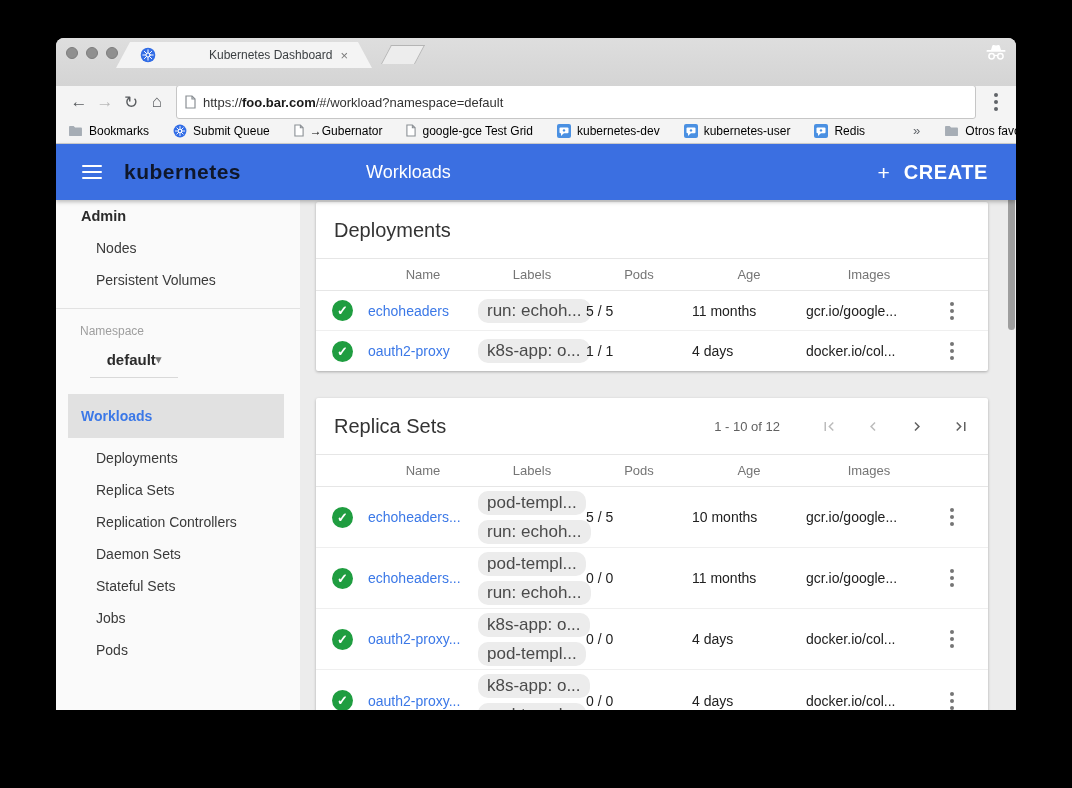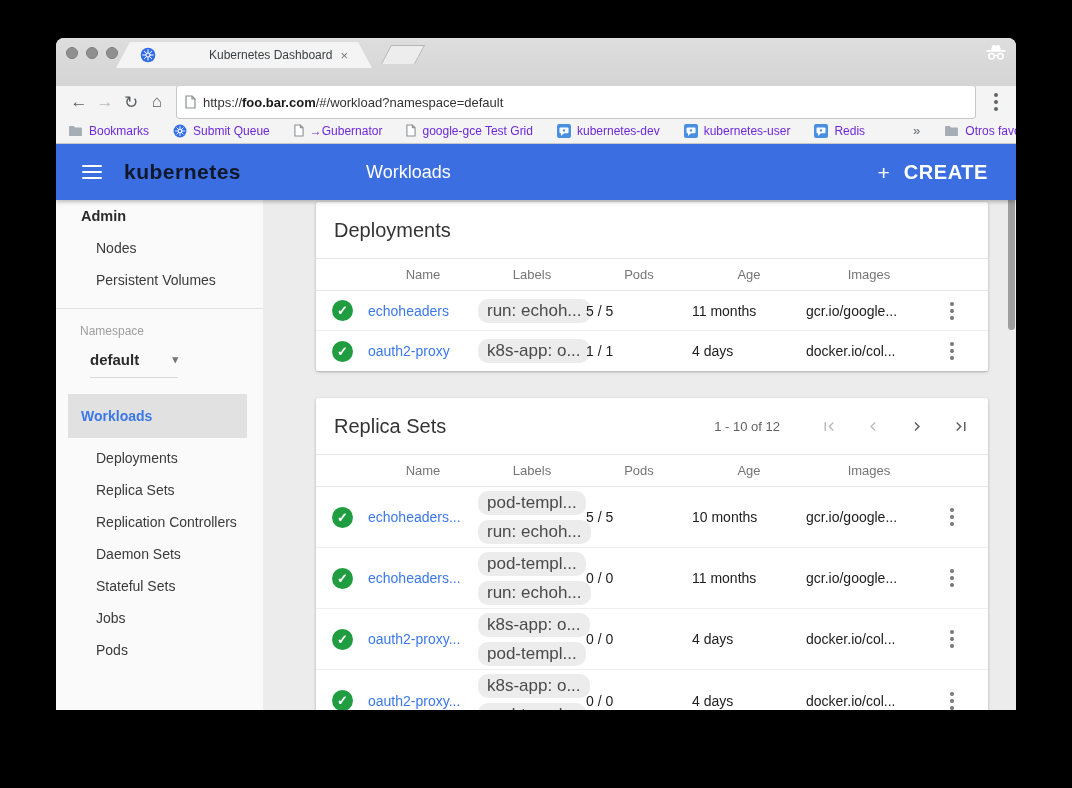--- a/index.html
+++ b/index.html
@@ -31,45 +31,45 @@
             border-radius:3px; display:flex; align-items:center; padding:16px 8px; gap:7px; }
   .url-text { font-size:13px; color:#333; white-space:nowrap; }
   .url-text b { color:#1a1a1a; }
   .kebab { display:flex; flex-direction:column; gap:3px; align-items:center; width:20px; }
   .kebab i { width:4px; height:4px; border-radius:50%; background:#606468; }
   .kebab.light i { background:#757575; }
 
   
   .bookmarks { height:26px; background:#f4f4f4; border-bottom:1px solid #cfcfcf;
                display:flex; align-items:center; padding:0 12px; gap:24px; }
-  .bm { display:flex; align-items:center; gap:6px; font-size:12px; color:#6d28d9; white-space:nowrap; }
+  .bm { display:flex; align-items:center; gap:6px; font-size:12px; color:#000000; white-space:nowrap; }
   .bm-spacer { flex:1; }
   .bm-chevron { font-size:13px; color:#5f6368; }
 
   
   .appbar { height:56px; background:#3b6fe1; display:flex; align-items:center; position:relative;
             box-shadow:0 2px 4px rgba(0,0,0,.25); z-index:5; }
   .hamburger { width:20px; margin-left:26px; display:flex; flex-direction:column; gap:4px; }
   .hamburger i { height:2px; background:#fff; border-radius:1px; }
   .brand { color:#0f172a; font-size:21px; font-weight:bold; letter-spacing:.5px; margin-left:22px; }
   .page-title { color:#fff; font-size:18px; margin-left:125px; }
   .create-btn { position:absolute; right:28px; display:flex; align-items:center; gap:14px; color:#fff; }
   .create-plus { font-size:21px; font-weight:normal; line-height:1; }
   .create-label { font-size:20px; font-weight:bold; letter-spacing:.6px; }
 
   
   .appbody { position:absolute; top:144px; left:0; right:0; bottom:0; background:#ececec; }
-  .sidebar { position:absolute; left:0; top:0; bottom:0; width:207px; background:#fafafa; }
+  .sidebar { position:absolute; left:0; top:0; bottom:0; width:244px; background:#fafafa; }
   .admin-label { margin-top:18px; height:32px; line-height:32px; padding-left:25px;
                  font-weight:bold; font-size:14.5px; color:#2b2b2b; }
   .side-item { height:32px; line-height:32px; padding-left:40px; font-size:14px; color:#3a3a3a; }
   .side-divider { height:1px; background:#e2e2e2; margin:12px 0 0 0; }
   .ns-label { margin-top:8px; height:28px; line-height:28px; padding-left:24px; font-size:12px; color:#9e9e9e; }
   .ns-select { margin:6px 0 16px 34px; width:88px; padding-bottom:9px; border-bottom:1px solid #d9d9d9;
-               display:flex; align-items:center; justify-content:space-between;
+               display:flex; align-items:center; justify-content:center;
                font-size:15px; font-weight:bold; color:#2b2b2b; }
   .ns-caret { font-size:11px; color:#757575; }
   .side-item-active { margin:12px 16px 4px 12px; height:44px; line-height:44px; padding-left:13px;
                       background:#e1e1e1; color:#3b78e7; font-weight:bold; font-size:14px; }
 
   
   .content { position:absolute; left:244px; top:0; right:0; bottom:0; }
   .card { position:absolute; left:16px; width:672px; background:#fff; border-radius:2px;
           box-shadow:0 1px 3px rgba(0,0,0,.28); }
   .card-deployments { top:20px; }

